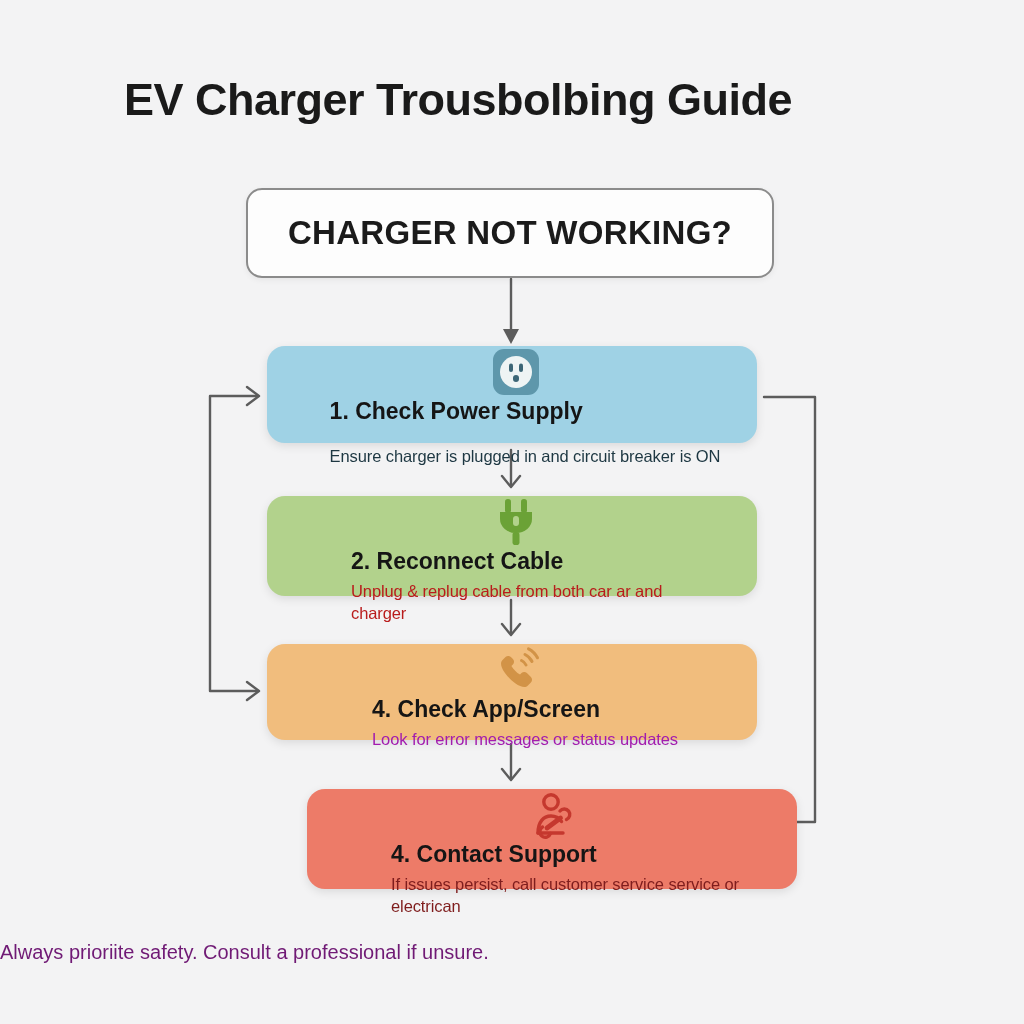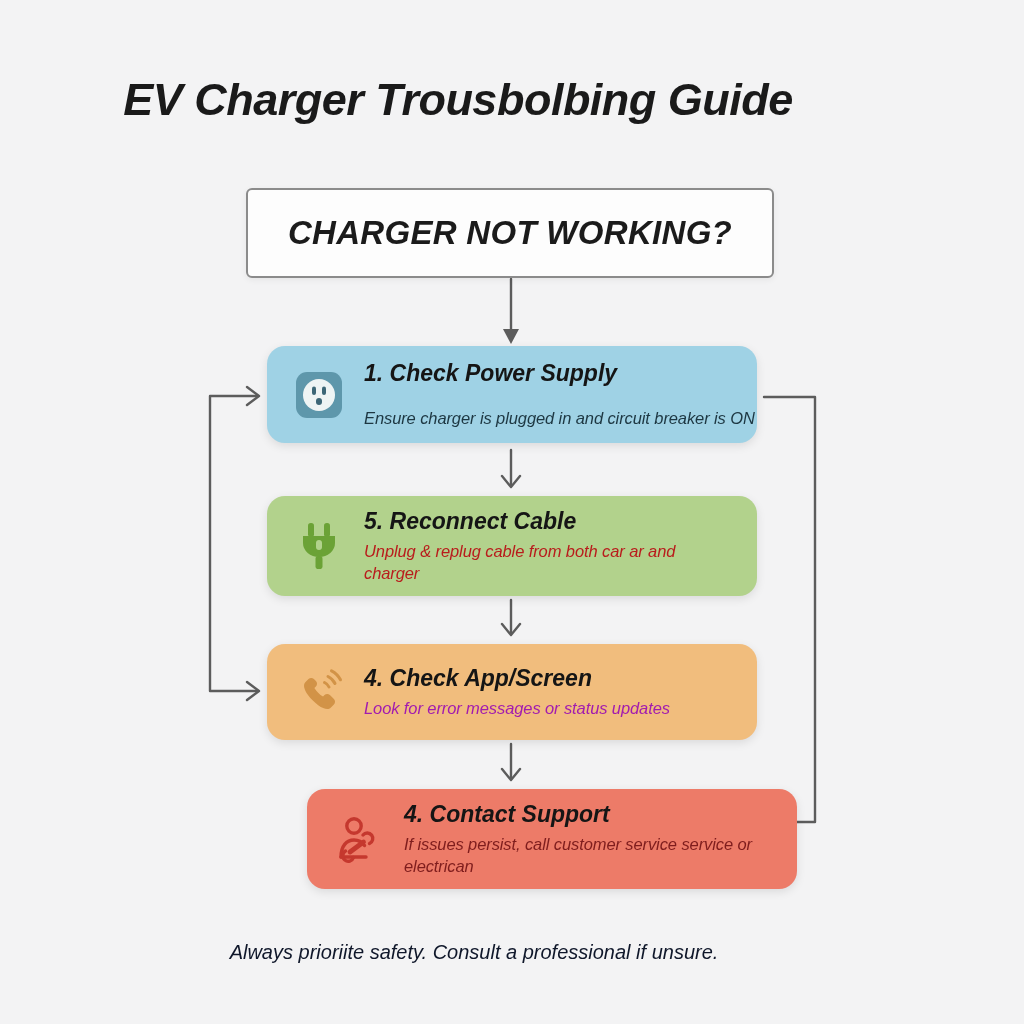--- a/index.html
+++ b/index.html
@@ -2,68 +2,69 @@
 <html><head>
 <meta charset="utf-8">
 <style>
   html,body{margin:0;padding:0;}
   body{
     width:1024px;height:1024px;
     background:#f3f3f4;
     font-family:"Liberation Sans",sans-serif;
     overflow:hidden;
   }
-  .canvas{position:relative;width:916px;height:1024px;font-style:italic;}
+  .canvas{position:relative;width:916px;height:1024px;}
 
   .page-title{
     position:absolute;top:74px;left:0;width:100%;
     text-align:center;font-size:45px;font-weight:700;
     color:#1a1a1a;letter-spacing:-0.5px;
   }
 
   .question-box{
     position:absolute;left:246px;top:188px;width:528px;height:90px;
     box-sizing:border-box;
-    background:#fdfdfd;border:2px solid #8b8b8b;border-radius:6px;
+    background:#fdfdfd;border:2px solid #8b8b8b;border-radius:16px;
     display:flex;align-items:center;justify-content:center;
     box-shadow:0 2px 6px rgba(0,0,0,0.06);
   }
   .question-box span{
     font-size:33px;font-weight:700;color:#1b1b1b;letter-spacing:0.3px;
   }
 
   .arrows{position:absolute;left:0;top:0;}
 
   .step{
     position:absolute;left:267px;width:490px;
     box-sizing:border-box;border-radius:18px;
     display:flex;align-items:center;
     padding-left:26px;
     box-shadow:0 3px 10px rgba(0,0,0,0.10);
+    flex-direction:column;
   }
   .step1{top:346px;height:97px;}
   .step2{top:496px;height:100px;}
   .step3{top:644px;height:96px;}
   .step4{top:789px;height:100px;}
 
   .step .icon{
     width:52px;height:52px;flex:0 0 52px;margin-right:19px;
     display:flex;align-items:center;justify-content:center;
   }
   .step .texts{display:flex;flex-direction:column;}
   .step-title{font-size:23px;font-weight:700;color:#151515;margin-bottom:5px;}
   .step-desc{font-size:16.5px;line-height:22px;letter-spacing:-0.1px;}
   .desc1{max-width:398px;}
   .desc2{max-width:348px;}
   .desc3{max-width:392px;}
   .desc4{max-width:348px;}
 
   .footer-note{
-    position:absolute;top:941px;left:16px;width:100%;
-    text-align:center;font-size:20px;color:#0f172a;
+    position:absolute;top:941px;left:0;width:100%;
+    font-size:20px;color:#701a75;
   }
 </style>
 </head>
 <body style="background: rgb(243, 243, 244);">
 
 <div class="canvas">
 
   <div class="page-title">EV Charger Trousbolbing Guide</div>
 
   <svg class="arrows" width="1024" height="1024" viewBox="0 0 1024 1024">
@@ -110,21 +111,21 @@
         <g fill="#6ba236">
           <rect x="15" y="3" width="6" height="14" rx="2.8"></rect>
           <rect x="31" y="3" width="6" height="14" rx="2.8"></rect>
           <path d="M10 16 h32 v7 a16 14 0 0 1 -32 0 z"></path>
           <rect x="22.5" y="36" width="7" height="13" rx="2.8"></rect>
         </g>
         <rect x="23" y="20" width="6" height="10" rx="3" fill="#b2d28c"></rect>
       </svg>
     </span>
     <div class="texts">
-      <div class="step-title">5. Reconnect Cable</div>
+      <div class="step-title">2. Reconnect Cable</div>
       <div class="step-desc desc2" style="color: #b91c1c;">Unplug &amp; replug cable from both car ar and charger</div>
     </div>
   </div>
 
   <div class="step step3" style="background: rgb(241, 189, 125);">
     <span class="icon">
       <svg width="52" height="52" viewBox="0 0 52 52">
         <path fill="#d29347" d="M20.9 13.1c-1.5-1.5-3.9-1.5-5.4 0l-3.2 3.2c-2.2 2.2-1.6 6.8 2.5 12.5 2.9 4 6.4 7.5 10.4 10.4 5.7 4.1 10.3 4.7 12.5 2.5l3.2-3.2c1.5-1.5 1.5-3.9 0-5.4l-4-4c-1.5-1.5-3.9-1.5-5.4 0l-1.5 1.5c-3.4-2-6.6-5.2-8.6-8.6l1.5-1.5c1.5-1.5 1.5-3.9 0-5.4z"></path>
         <g fill="none" stroke="#d29347" stroke-width="3" stroke-linecap="round">
           <path d="M31.5 16.5 a9 9 0 0 1 4.5 4.5"></path>

